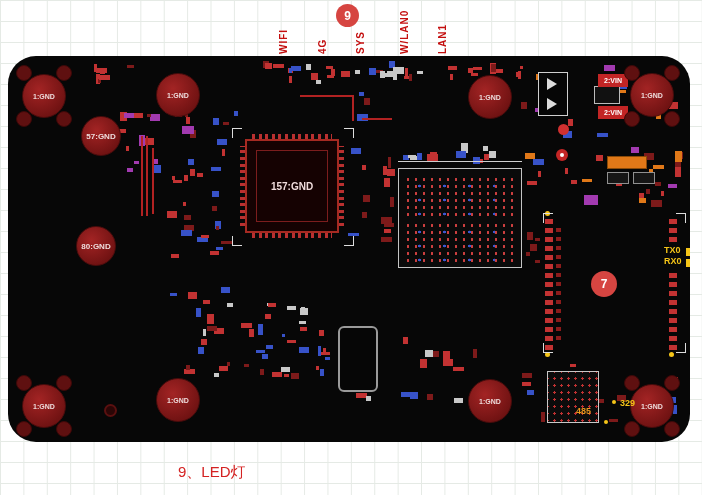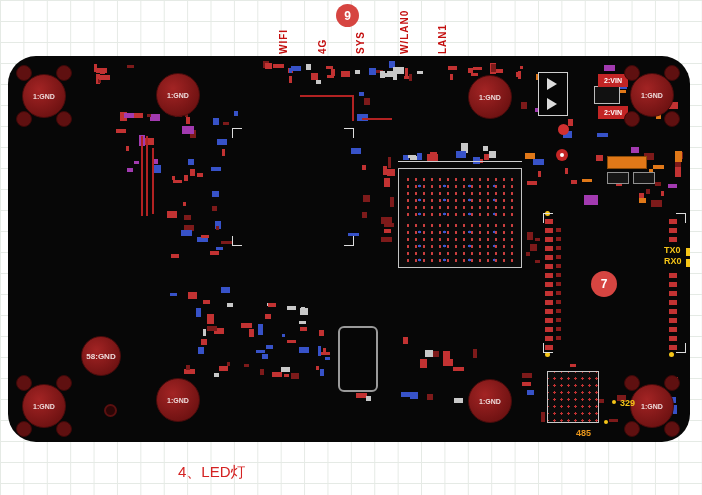--- a/index.html
+++ b/index.html
@@ -53,20 +53,27 @@
     <div class="bank" style="top:53px"></div>
   </div>
 
   <div class="fr" style="left:232px;top:128px;width:122px;height:118px">
     <i class="corner tl"></i>
     <i class="corner tr"></i>
     <i class="corner bl"></i>
     <i class="corner br"></i>
   </div>
 
+  <div class="chip" style="left:245px;top:139px;width:94px;height:94px">
+    <div class="pins-h" style="top:-7px"></div>
+    <div class="pins-h" style="bottom:-7px"></div>
+    <div class="pins-v" style="left:-7px"></div>
+    <div class="pins-v" style="right:-7px"></div>
+    <span>157:GND</span>
+  </div>
 
   <div class="fr" style="left:543px;top:213px;width:143px;height:140px">
     <i class="corner tl"></i>
     <i class="corner tr"></i>
     <i class="corner bl"></i>
     <i class="corner br"></i>
   </div>
 
   <div class="diode">
     <i class="tri" style="left:8px;top:5px"></i>
@@ -82,37 +89,38 @@
 
   <div class="gnd big" style="left:22px;top:74px">1:GND</div>
   <div class="gnd big" style="left:156px;top:73px">1:GND</div>
   <div class="gnd big" style="left:468px;top:75px">1:GND</div>
   <div class="gnd big" style="left:630px;top:73px">1:GND</div>
   <div class="gnd big" style="left:22px;top:384px">1:GND</div>
   <div class="gnd big" style="left:156px;top:378px">1:GND</div>
   <div class="gnd big" style="left:468px;top:379px">1:GND</div>
   <div class="gnd big" style="left:630px;top:384px">1:GND</div>
 
-  <div class="gnd mid" style="left:81px;top:336px">58:GND</div>
+  <div class="gnd mid" style="left:81px;top:116px">57:GND</div>
+  <div class="gnd mid" style="left:76px;top:226px">80:GND</div>
 
   <div class="ytext" style="left:664px;top:246px">TX0</div>
   <div class="ytext" style="left:664px;top:257px">RX0</div>
   <div class="ytext" style="left:620px;top:399px">329</div>
-  <div class="ytext" style="left:576px;top:429px;color:#e8961c">485</div>
+  <div class="ytext" style="left:576px;top:407px;color:#e8961c">485</div>
 
   <div class="vlabel" style="left:278px;top:20px;height:34px">WIFI</div>
   <div class="vlabel" style="left:317px;top:32px;height:22px">4G</div>
   <div class="vlabel" style="left:355px;top:26px;height:28px">SYS</div>
   <div class="vlabel" style="left:399px;top:4px;height:50px">W/LAN0</div>
   <div class="vlabel" style="left:437px;top:14px;height:40px">LAN1</div>
 
   <div class="callout" style="left:336px;top:4px;width:23px;height:23px">9</div>
   <div class="callout" style="left:591px;top:271px;width:26px;height:26px">7</div>
 
-  <div class="caption" style="left:178px;top:463px">4、LED灯</div>
+  <div class="caption" style="left:178px;top:463px">9、LED灯</div>
 
 <div class="deco" style="left: 331.055px; top: 69.2638px; width: 4px; height: 7px; background: rgb(194, 50, 50);"></div>
     <div class="deco" style="left: 287.664px; top: 68.1395px; width: 5px; height: 5px; background: rgb(194, 50, 50);"></div>
     <div class="deco" style="left: 315.919px; top: 79.5603px; width: 5px; height: 4px; background: rgb(200, 200, 200);"></div>
     <div class="deco" style="left: 368.614px; top: 67.5101px; width: 7px; height: 7px; background: rgb(55, 82, 200);"></div>
     <div class="deco" style="left: 448.168px; top: 65.7611px; width: 9px; height: 4px; background: rgb(194, 50, 50);"></div>
     <div class="deco" style="left: 354.851px; top: 69.9393px; width: 5px; height: 4px; background: rgb(200, 200, 200);"></div>
     <div class="deco" style="left: 403.581px; top: 76.1573px; width: 7px; height: 3px; background: rgb(194, 50, 50);"></div>
     <div class="deco" style="left: 310.987px; top: 73.3809px; width: 7px; height: 7px; background: rgb(194, 50, 50);"></div>
     <div class="deco" style="left: 341.304px; top: 70.7889px; width: 9px; height: 6px; background: rgb(194, 50, 50);"></div>

